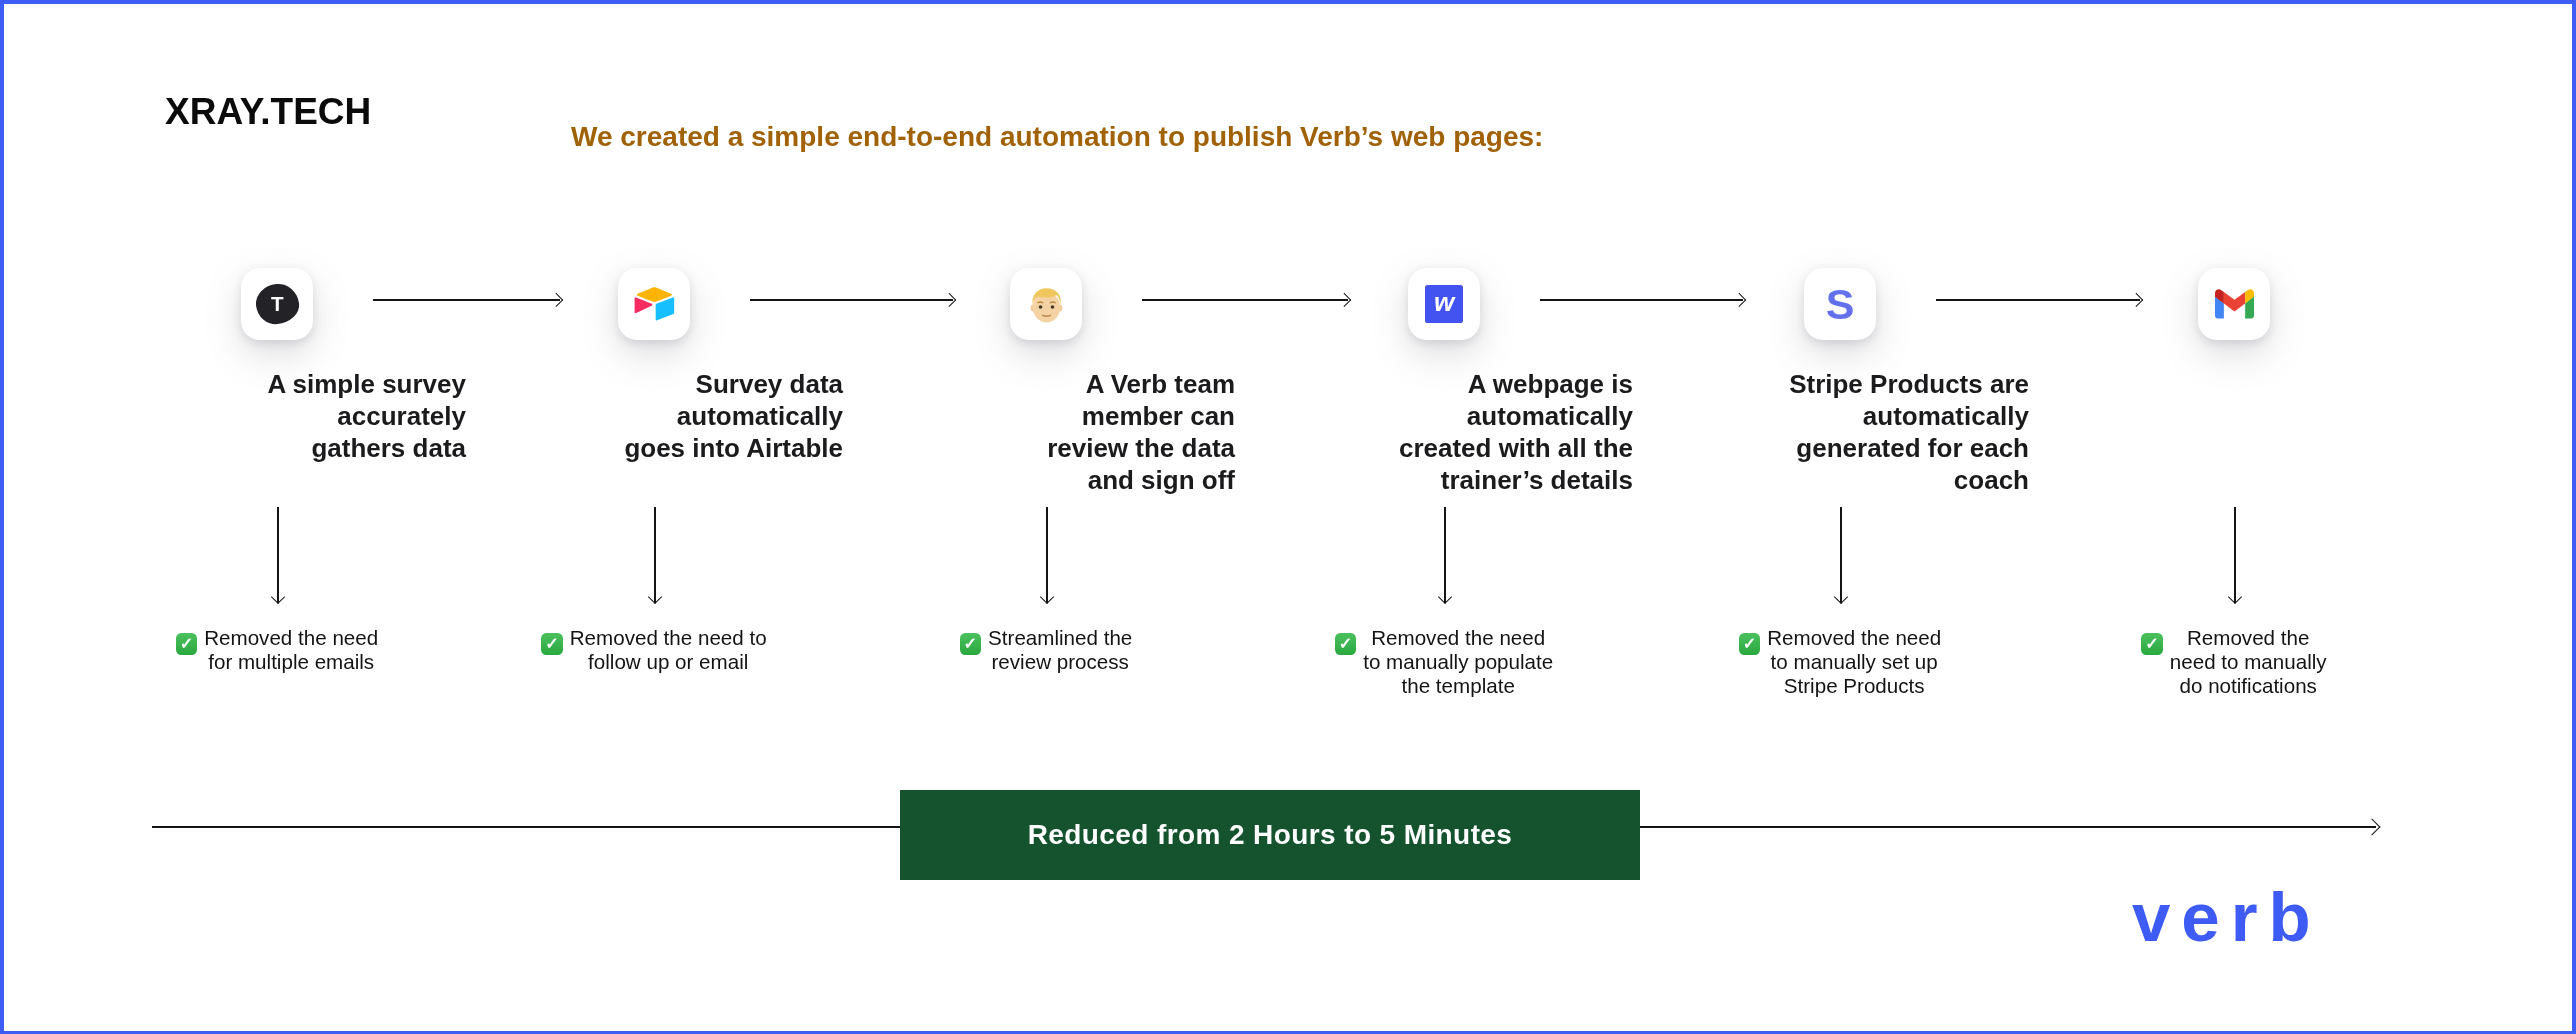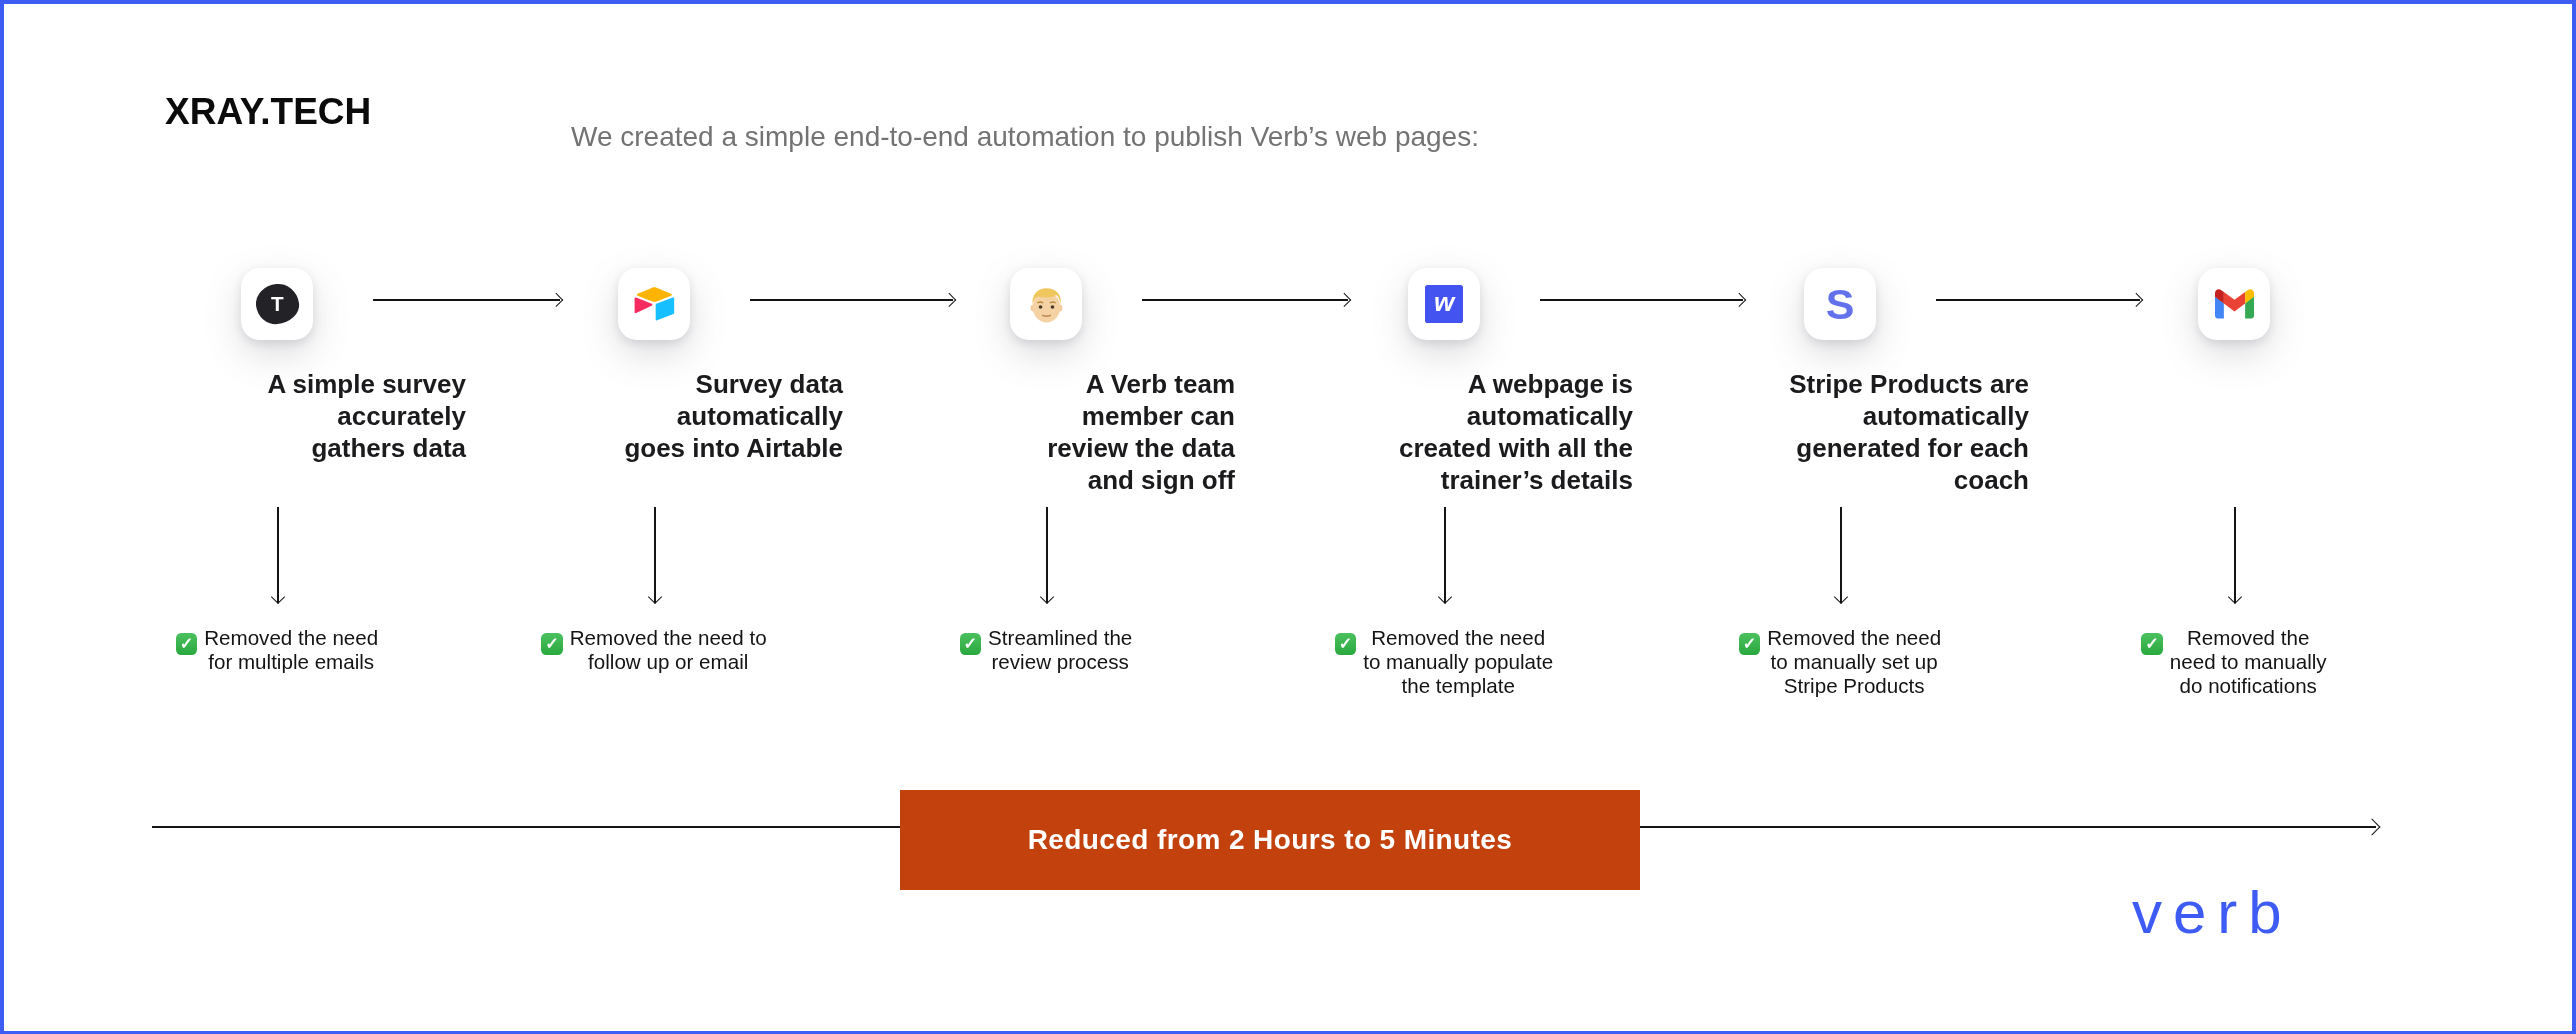--- a/index.html
+++ b/index.html
@@ -7,21 +7,21 @@
     position:relative;width:2576px;height:1035px;box-sizing:border-box;
     background:#ffffff;border:4.3px solid #3D5DF5;overflow:hidden;
     font-family:"Liberation Sans", sans-serif;color:#161616;
   }
   
   .brand-logo{
     position:absolute;left:161px;top:89px;font-size:37px;font-weight:800;
     letter-spacing:0px;color:#0b0b0c;line-height:1;
   }
   .headline{
-    position:absolute;left:567px;top:118px;font-size:28px;font-weight:400;color:#737373;line-height:1.1;
+    position:absolute;left:567px;top:118px;font-size:28px;font-weight:700;color:#a16207;line-height:1.1;
   }
   
   .col{position:absolute;top:0;width:378px;height:100%;}
   .tile{
     position:absolute;top:264px;left:50%;transform:translateX(-50%);
     width:72px;height:72px;background:#fff;border-radius:19px;
     box-shadow:0 3.4px 8.6px rgba(100,100,115,.16),0 13.7px 36px rgba(100,100,115,.22);
     display:flex;align-items:center;justify-content:center;
   }
   .step-title{
@@ -63,26 +63,26 @@
   }
   .webflow-square span{color:#fff;font-size:26px;font-weight:800;font-style:italic;line-height:1;padding-bottom:3.4px;}
   .stripe-s{color:#6372EC;font-size:43px;font-weight:800;line-height:1;}
   
   .bottom-arrow{position:absolute;left:148px;top:822px;width:2224px;height:1.7px;background:#151515;}
   .bottom-arrow::after{
     content:"";position:absolute;right:-1.7px;top:-5.2px;width:11px;height:11px;
     border-top:1.7px solid #151515;border-right:1.7px solid #151515;transform:rotate(45deg);
   }
   .banner{
-    position:absolute;left:896px;top:786px;width:740px;height:100px;background:#c2410c;
+    position:absolute;left:896px;top:786px;width:740px;height:90px;background:#14532d;
     display:flex;align-items:center;justify-content:center;
   }
   .banner span{color:#fff;font-size:28px;font-weight:700;letter-spacing:0.4px;}
   .client-logo{
-    position:absolute;left:2128px;top:879px;font-size:60px;font-weight:400;
+    position:absolute;left:2128px;top:879px;font-size:69px;font-weight:700;
     letter-spacing:11px;color:#3E5CF3;line-height:1;
   }
 </style>
 </head>
 <body>
 
 <div class="stage">
 
   <div class="brand-logo">XRAY.TECH</div>
   <div class="headline">We created a simple end-to-end automation to publish Verb’s web pages:</div>

